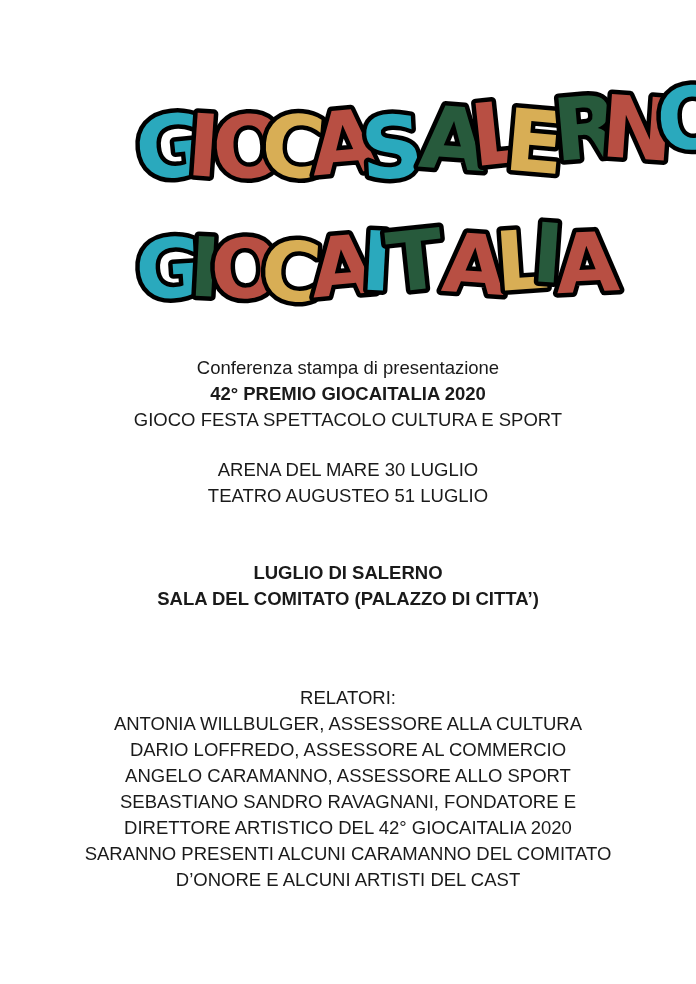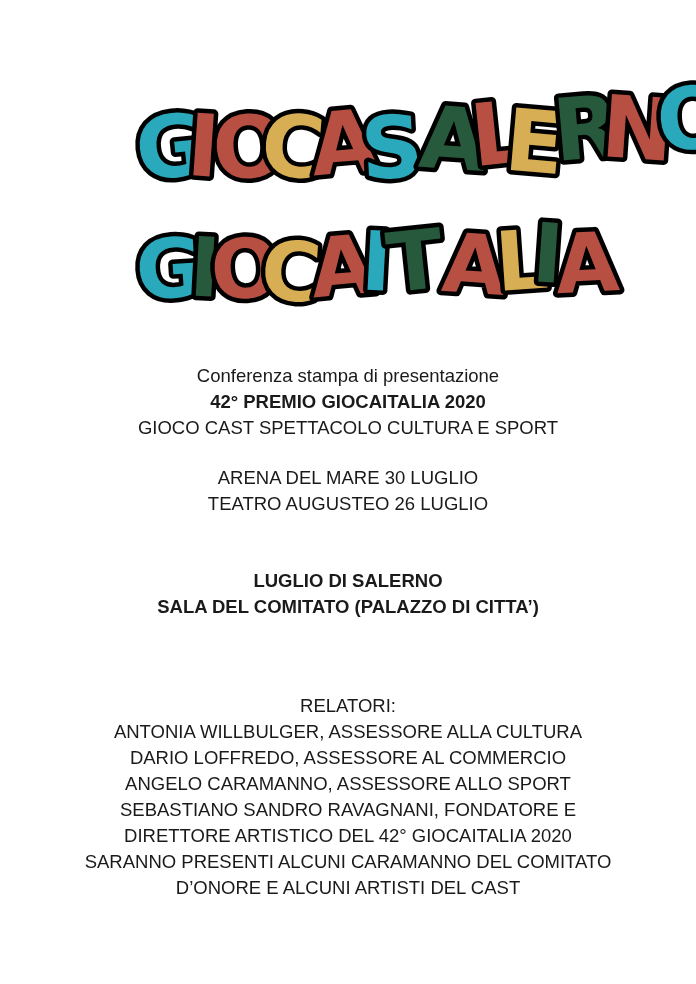--- a/index.html
+++ b/index.html
@@ -1,20 +1,20 @@
 <!DOCTYPE html>
 <html><head>
 <meta charset="utf-8">
 <style>
   html, body { margin:0; padding:0; background:#ffffff; }
   body { width:696px; height:984px; position:relative; overflow:hidden;
          font-family:"Liberation Sans", sans-serif; color:#1a1a1a; }
   .logo { position:absolute; left:0; top:0; width:696px; height:330px; }
   .logo svg { position:absolute; left:0; top:0; }
-  .text-block { position:absolute; left:0; width:696px; text-align:center;margin-top:8px; }
+  .text-block { position:absolute; left:0; width:696px; text-align:center; }
   .line { display:block; font-size:18.5px; line-height:26px; white-space:nowrap; }
   .bold { font-weight:bold; }
   #intro { top:355px; }
   #venues { top:457px; }
   #event { top:560px; }
   #speakers { top:685px;text-align:center; }
 </style>
 </head>
 <body>
 
@@ -55,26 +55,26 @@
       <text class="lt lt2" x="495" y="290" fill="#d8ae55" transform="rotate(-4 510 255)">L</text>
       <text class="lt lt2" x="533" y="282" fill="#275a3c" transform="rotate(4 545 250)">I</text>
       <text class="lt lt2" x="555" y="292" fill="#b84f43" transform="rotate(-3 580 255)">A</text>
     </g>
   </svg>
 </div>
 
 <div class="text-block" id="intro">
   <span class="line">Conferenza stampa di presentazione</span>
   <span class="line bold">42° PREMIO GIOCAITALIA 2020</span>
-  <span class="line">GIOCO CAST SPETTACOLO CULTURA E SPORT</span>
+  <span class="line">GIOCO FESTA SPETTACOLO CULTURA E SPORT</span>
 </div>
 
 <div class="text-block" id="venues">
   <span class="line">ARENA DEL MARE 30 LUGLIO</span>
-  <span class="line">TEATRO AUGUSTEO 26 LUGLIO</span>
+  <span class="line">TEATRO AUGUSTEO 51 LUGLIO</span>
 </div>
 
 <div class="text-block" id="event">
   <span class="line bold">LUGLIO DI SALERNO</span>
   <span class="line bold">SALA DEL COMITATO (PALAZZO DI CITTA’)</span>
 </div>
 
 <div class="text-block" id="speakers">
   <span class="line">RELATORI:</span>
   <span class="line">ANTONIA WILLBULGER, ASSESSORE ALLA CULTURA</span>

